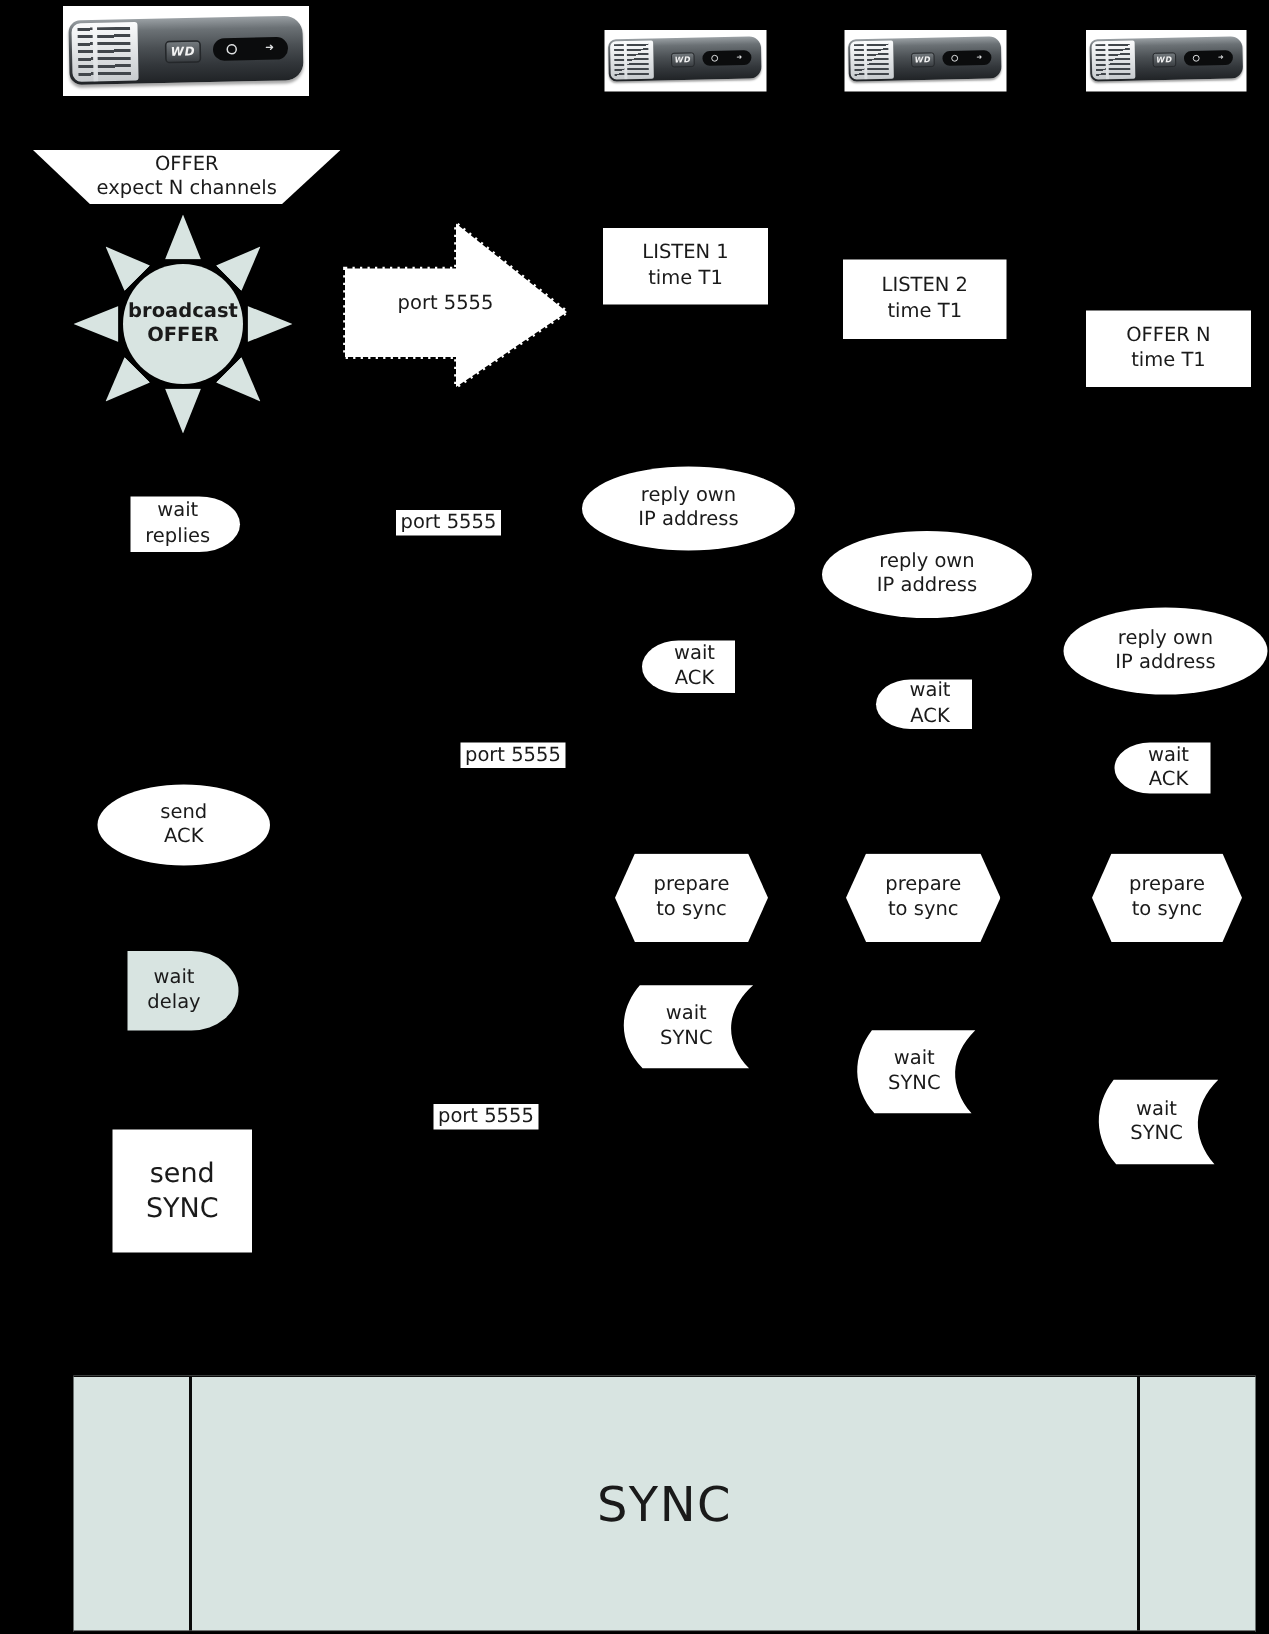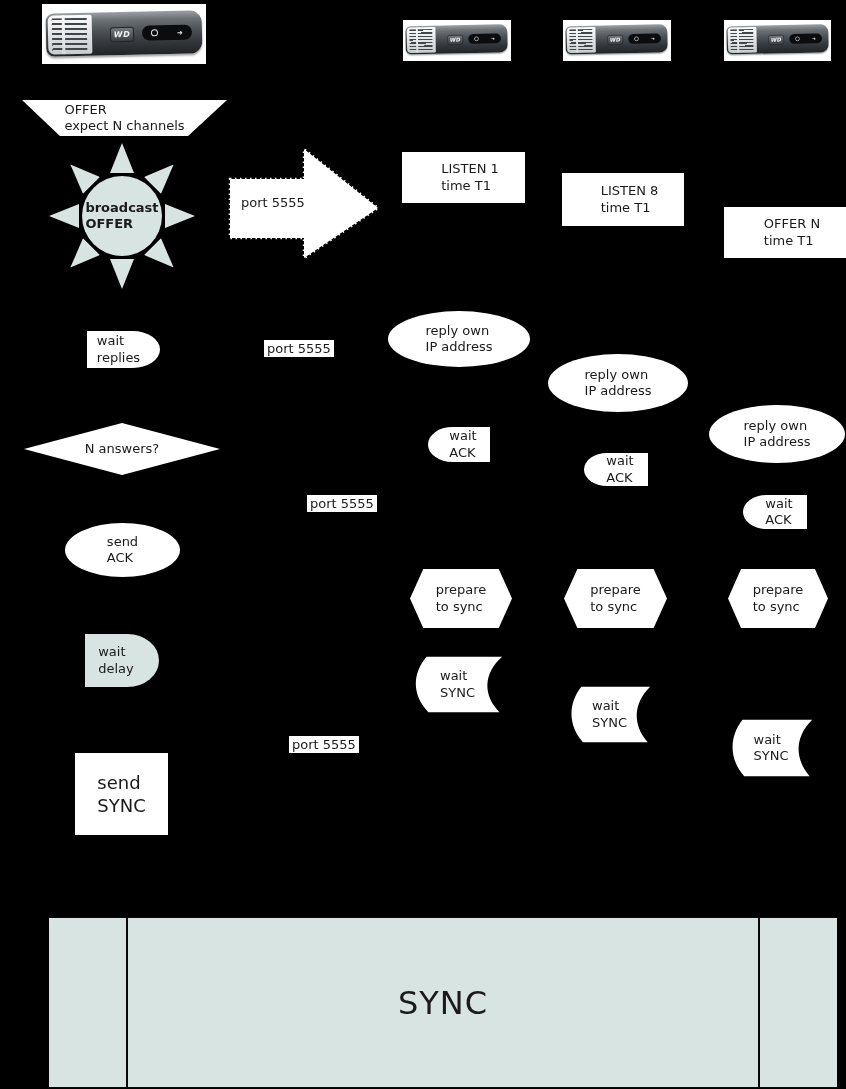--- a/index.html
+++ b/index.html
@@ -3,21 +3,21 @@
 <meta charset="utf-8">
 <style>
   html,body { margin:0; padding:0; background:#000; }
   .canvas {
     position:relative; width:846px; height:1089px; background:#000000;
     font-family:"DejaVu Sans","Liberation Sans",sans-serif; color:#1a1a1a;
     overflow:hidden;
   }
   .abs { position:absolute; }
   .ml { white-space:pre-line; }
-  .lbl { font-size:13px; line-height:1.25; }
+  .lbl { font-size:13px; line-height:1.25; text-align:center; }
   .center { display:flex; align-items:center; justify-content:center; }
 
   
   .photo { position:absolute; background:#ffffff; }
   .devwrap { position:absolute; left:0; top:0; width:164px; height:60px; }
   .scale-small { transform:scale(0.653); transform-origin:0 0; }
   .dev { position:absolute; left:4px; top:8px; width:156px; height:43px;
          border-radius:8px 12px 12px 8px; transform:rotate(-1.2deg);
          background:linear-gradient(180deg,#9aa0a4 0%,#6b7175 18%,#4b5054 45%,#33373b 72%,#202326 100%);
          box-shadow:0 2px 2px rgba(0,0,0,.35); }
@@ -59,21 +59,21 @@
   .ellipse { border-radius:50%; }
   .diamond { clip-path:polygon(50% 0,100% 50%,50% 100%,0 50%); }
   .hex { clip-path:polygon(0 50%,13% 0,87% 0,100% 50%,87% 100%,13% 100%); }
 
   .wavebox svg { position:absolute; left:0; top:0; width:100%; height:100%; }
   .wavebox .lbl { position:absolute; inset:0; display:flex; align-items:center;
                   justify-content:center; }
 
   .port-tag { background:#ffffff; padding:0 3px; font-size:13px; line-height:17px; }
 
-  .rectbox { background:#ffffff;padding-left:13px; }
+  .rectbox { background:#ffffff; }
 
   
   .sync-bar { background:#d8e4e1; border-top:1px solid #0a0a0a; border-bottom:1px solid #0a0a0a; }
   .bar-line { position:absolute; top:0; bottom:0; width:2px; background:#0a0a0a; }
   .sync-text { font-size:32px; letter-spacing:1px; }
 </style>
 </head>
 <body>
 
 <div class="canvas">
@@ -155,23 +155,20 @@
       <polygon points="2,32 76,32 76,2 150,61 76,111 76,91 2,91" fill="#ffffff" stroke="#ffffff" stroke-width="2.5" stroke-dasharray="1.5 3.5"></polygon>
     </svg>
     <div class="abs lbl" style="left:13px; top:48px; width:112px;">port 5555</div>
   </div>
 
   <div class="abs white-shape dshape-r center" style="left:87px; top:331px; width:73px; height:37px; padding-right:10px; box-sizing:border-box;">
     <div class="lbl ml">wait
 replies</div>
   </div>
 
-  <div class="abs white-shape diamond center" style="left:24px; top:423px; width:196px; height:52px;">
-    <div class="lbl">N answers?</div>
-  </div>
 
   <div class="abs white-shape ellipse center" style="left:65px; top:523px; width:115px; height:54px;">
     <div class="lbl ml">send
 ACK</div>
   </div>
 
   <div class="abs accent-shape delay-r center" style="left:85px; top:634px; width:74px; height:53px; padding-right:12px; box-sizing:border-box;">
     <div class="lbl ml">wait
 delay</div>
   </div>
@@ -203,21 +200,21 @@
   </div>
   <div class="abs wavebox" style="left:412px; top:656px; width:91px; height:57px;">
     <svg viewBox="0 0 100 70" preserveAspectRatio="none">
       <path d="M 16,1 L 99,1 C 78,22 78,48 96,69 L 18,69 C 0,48 0,22 16,1 Z" fill="#ffffff"></path>
     </svg>
     <div class="lbl ml">wait
 SYNC</div>
   </div>
 
   <div class="abs rectbox center" style="left:562px; top:173px; width:109px; height:53px;">
-    <div class="lbl ml">LISTEN 8
+    <div class="lbl ml">LISTEN 2
 time T1</div>
   </div>
   <div class="abs white-shape ellipse center" style="left:548px; top:354px; width:140px; height:58px;">
     <div class="lbl ml">reply own
 IP address</div>
   </div>
   <div class="abs white-shape dshape-l center" style="left:584px; top:453px; width:64px; height:33px; padding-left:8px; box-sizing:border-box;">
     <div class="lbl ml">wait
 ACK</div>
   </div>

